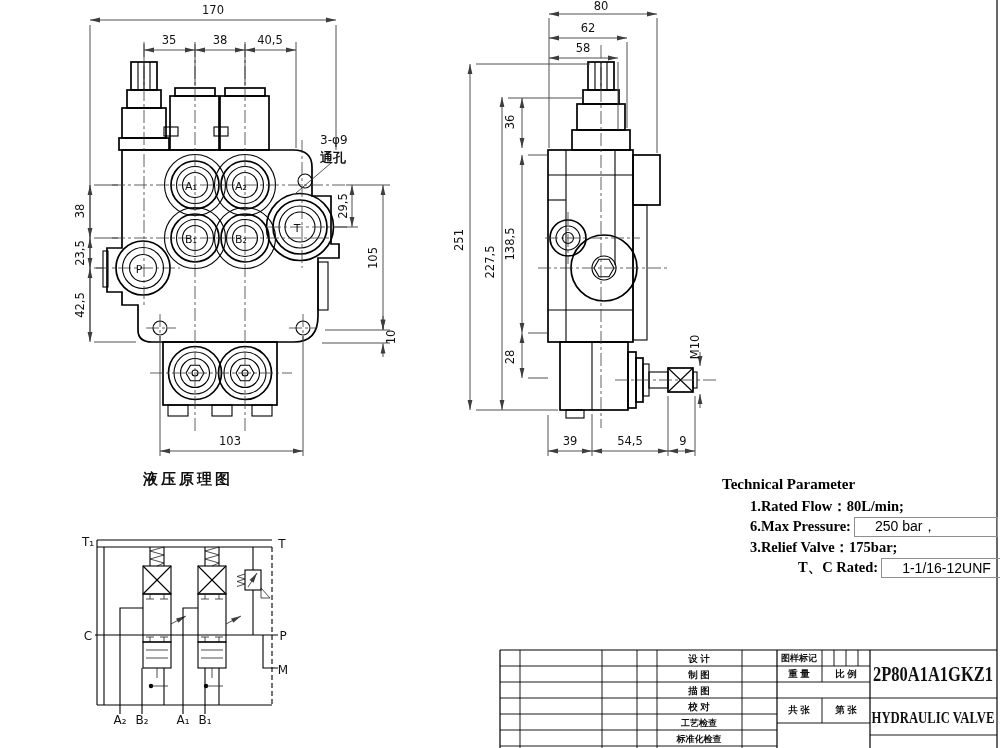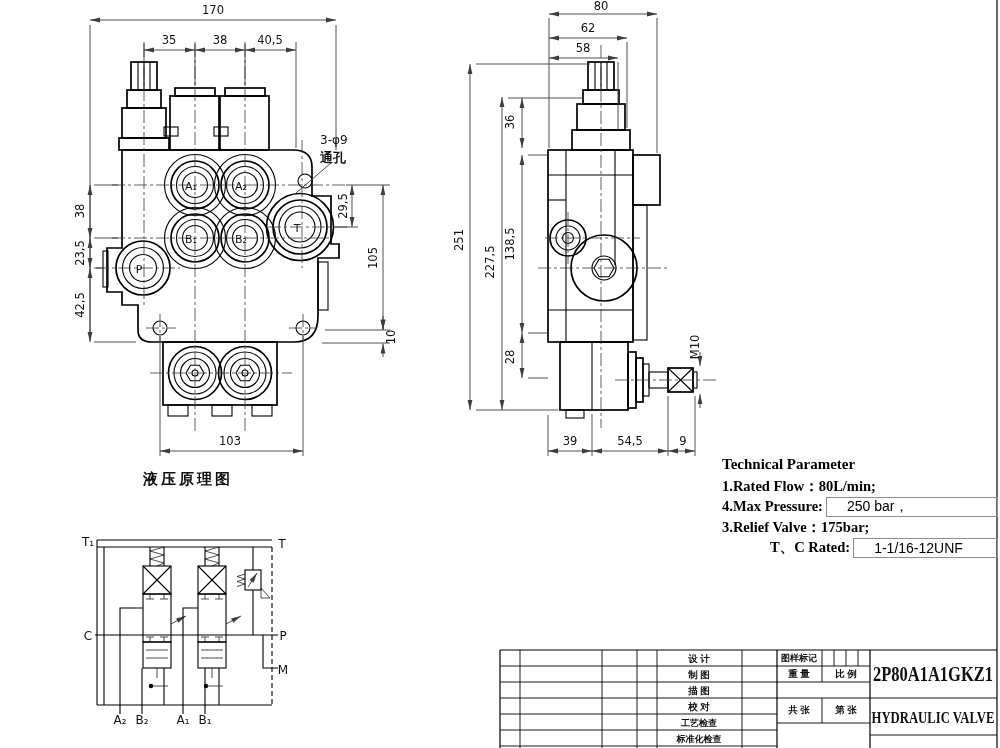--- a/index.html
+++ b/index.html
@@ -22,23 +22,23 @@
   .note{font:12px "DejaVu Sans",sans-serif;}
   .cjk {font:600 13px "Liberation Sans",sans-serif;}
   .schlbl{font:12px "DejaVu Sans",sans-serif;text-anchor:middle;}
   .tbl {font:700 9.5px "Liberation Sans",sans-serif;text-anchor:middle;}
   .tbl2{font:700 9px "Liberation Sans",sans-serif;text-anchor:middle;}
   .pn {font:700 20px "Liberation Serif",serif;text-anchor:middle;}
   .pnm{font:700 17px "Liberation Serif",serif;text-anchor:middle;}
   .schtitle{font:700 15px "Liberation Sans",sans-serif;letter-spacing:3px;}
   
   #techparams{position:absolute;left:722px;top:456px;width:276px;color:#000;}
-  #techparams .tp-title{font:700 15px "Liberation Serif",serif;margin-bottom:3px;}
+  #techparams .tp-title{font:700 15px "Liberation Serif",serif;margin-bottom:3px;margin-top:20px;}
   #techparams .tp-row{display:flex;align-items:center;min-height:20.5px;
-                      font:700 14.5px "Liberation Serif",serif;white-space:pre;}
+                      font:700 14.5px "Liberation Serif",serif;white-space:pre;margin-left:28px;}
   #techparams .tp-box{flex:1;border:1px solid #8f8f8f;font:14px "Liberation Sans",sans-serif;
                       font-weight:400;padding:0 20px;margin-left:3px;min-height:18px;
                       display:flex;align-items:center;white-space:pre;}
   .indent5{margin-left:48px;}
 </style>
 </head>
 <body>
 
 <div id="stage">
 <svg width="1000" height="748" viewBox="0 0 1000 748">
@@ -426,21 +426,21 @@
     <text class="tbl" x="846" y="713">第 张</text>
     <text class="pn" x="933" y="681" textLength="120" lengthAdjust="spacingAndGlyphs">2P80A1A1GKZ1</text>
     <text class="pnm" x="933" y="723" textLength="123" lengthAdjust="spacingAndGlyphs">HYDRAULIC VALVE</text>
   </g>
 </svg>
 
 <div id="techparams">
   <div class="tp-title">Technical Parameter</div>
   <div class="tp-row">1.Rated Flow：80L/min;</div>
   <div class="tp-row">
-    <span>4.Max Pressure:</span>
+    <span>6.Max Pressure:</span>
     <span class="tp-box">250 bar，</span>
   </div>
   <div class="tp-row">3.Relief Valve：175bar;</div>
   <div class="tp-row">
     <span class="indent5">T、C Rated:</span>
     <span class="tp-box">1-1/16-12UNF</span>
   </div>
 </div>
 </div>
 

